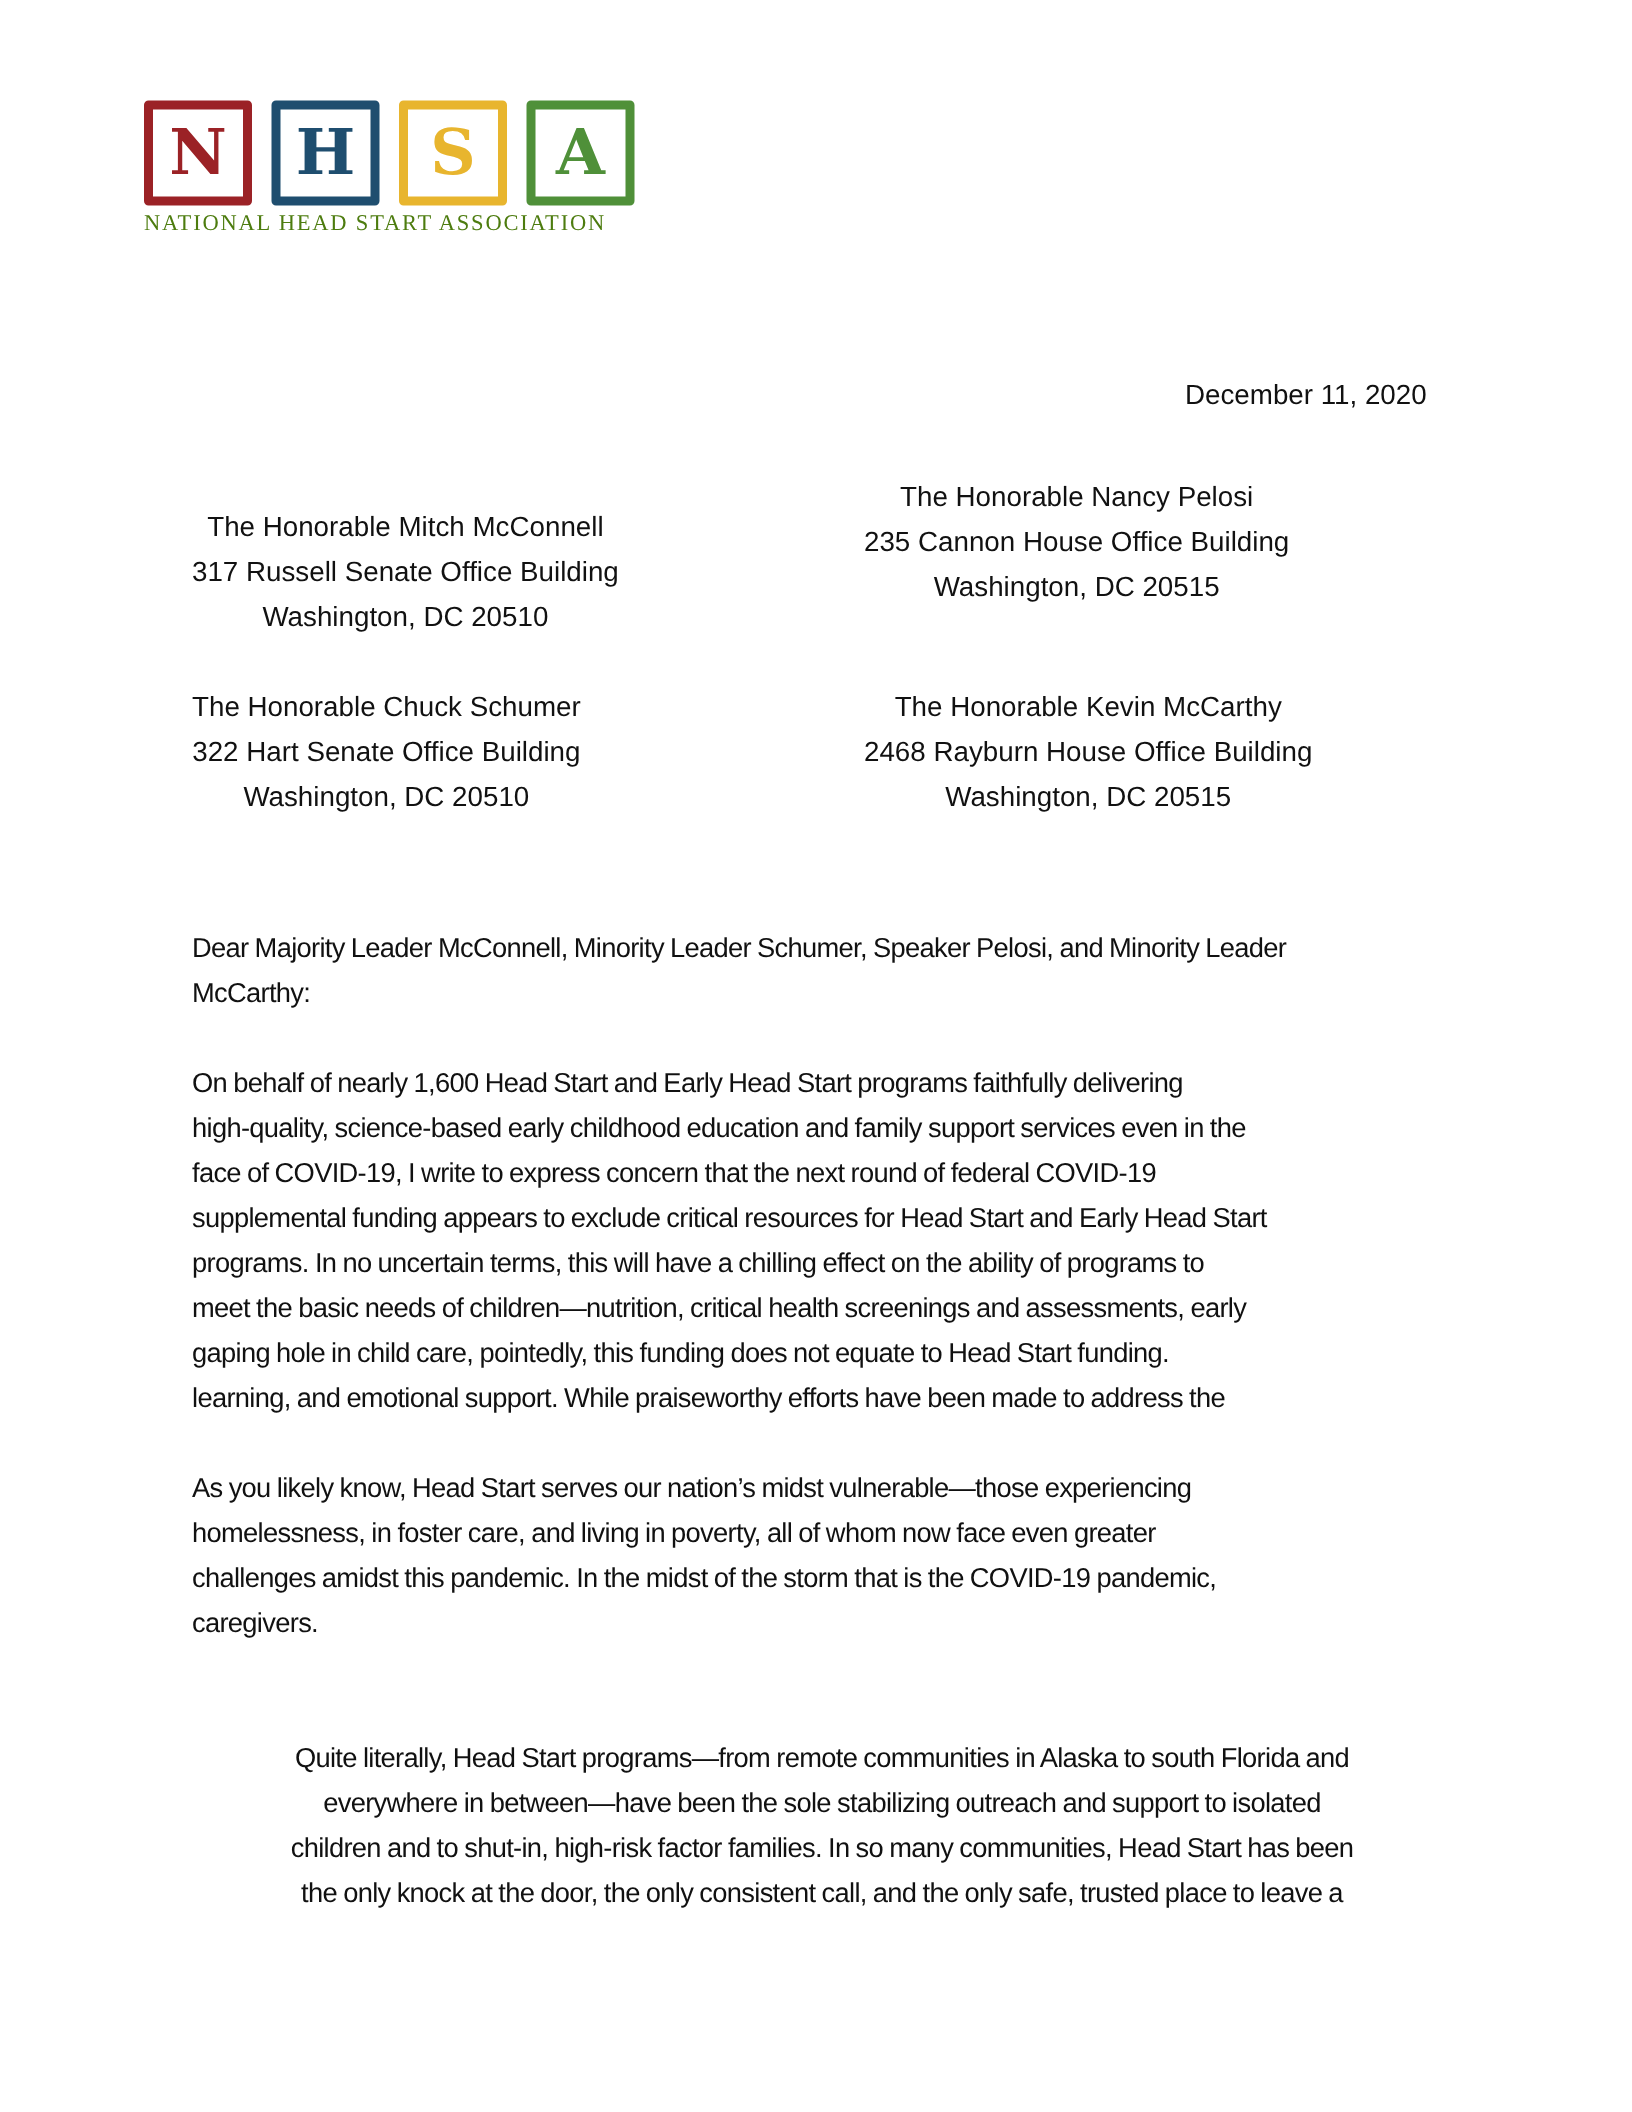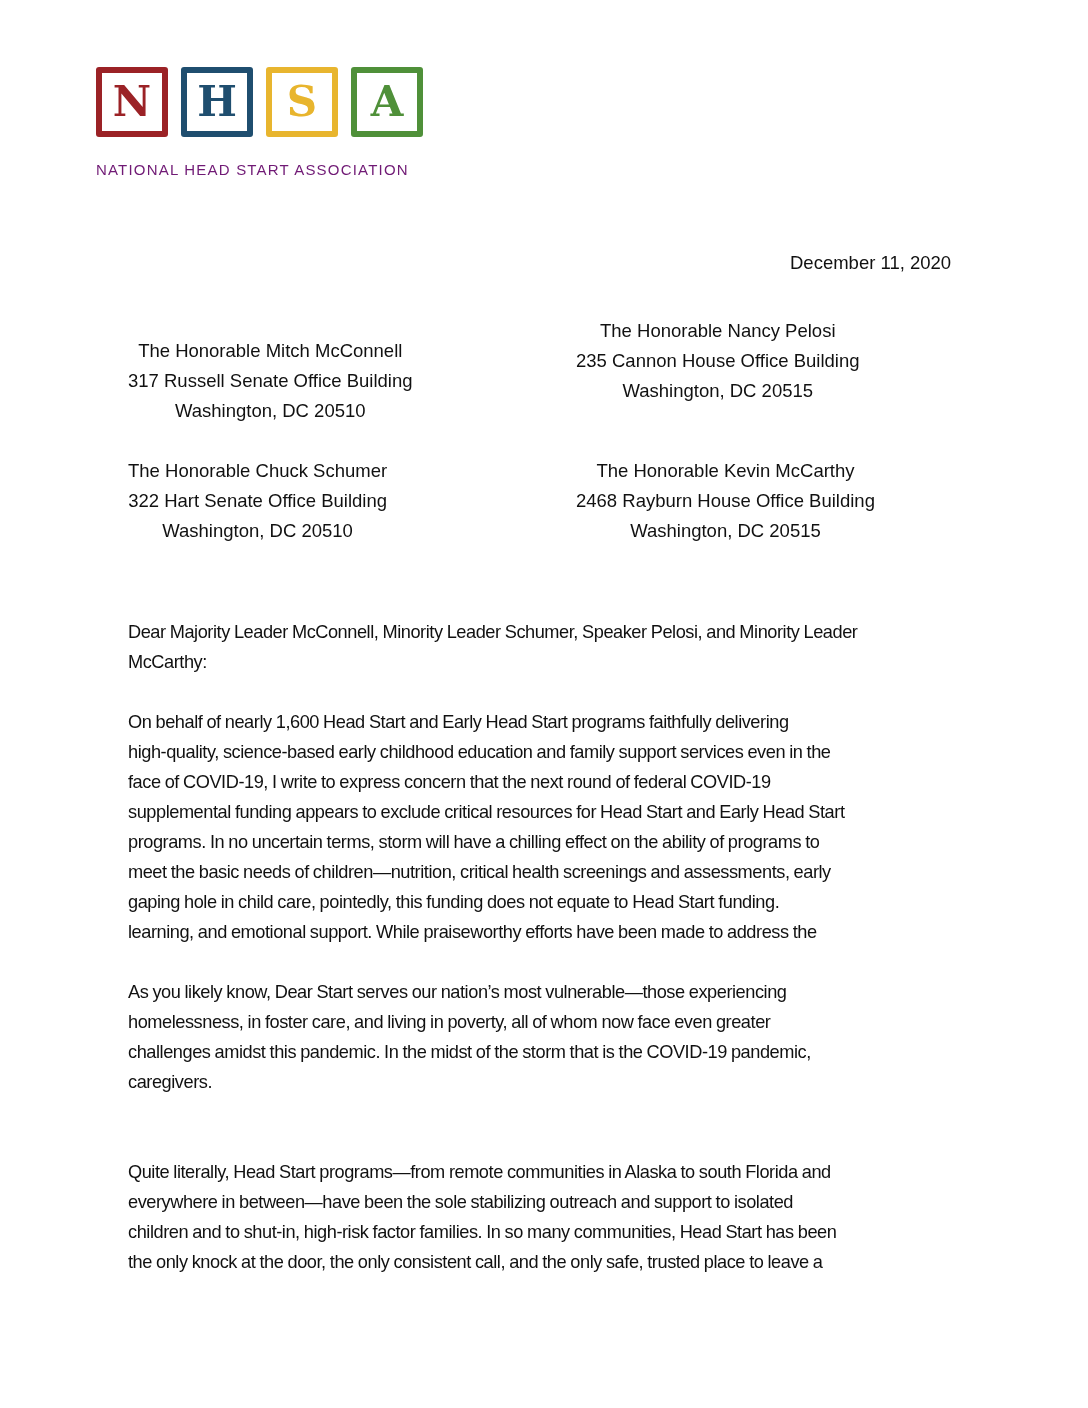--- a/index.html
+++ b/index.html
@@ -38,25 +38,25 @@
     border-radius: 3px;
     display: flex;
     align-items: center;
     justify-content: center;
     font-family: "DejaVu Serif", "Liberation Serif", serif;
     font-weight: bold;
     font-size: 42px;
     line-height: 1;
   }
   .logo-tagline {
-    margin-top: 24px;
-    font-family: Liberation Sans, sans-serif;
+    margin-top: 4px;
+    font-family: Liberation Serif, serif;
     font-size: 15px;
     letter-spacing: 1.2px;
-    color: #701a75;
+    color: #4d7c0f;
     white-space: nowrap;
   }
   
   .txt {
     position: absolute;
     font-family: "Liberation Sans", "DejaVu Sans", sans-serif;
     font-size: 18.5px;
     line-height: 30px;
     color: #111111;
     white-space: nowrap;
@@ -84,21 +84,21 @@
     display: block;
     height: 30px;
     white-space: nowrap;
     font-size: 18.2px;
     letter-spacing: -0.45px;
     word-spacing: -0.5px;
   }
   .salutation { top: 597px; }
   .p1 { top: 687px; }
   .p2 { top: 957px; }
-  .p3 { top: 1137px; }
+  .p3 { top: 1137px; text-align: center; }
 </style>
 </head>
 <body>
 
 <div class="page">
 
   <div class="logo">
     <div class="logo-boxes">
       <div class="logo-box" style="border-color:#9b2226;color:#9b2226;">
         <span>N</span>
@@ -142,28 +142,28 @@
   <div class="txt para salutation">
     <span class="line">Dear Majority Leader McConnell, Minority Leader Schumer, Speaker Pelosi, and Minority Leader</span>
     <span class="line">McCarthy:</span>
   </div>
 
   <div class="txt para p1">
     <span class="line">On behalf of nearly 1,600 Head Start and Early Head Start programs faithfully delivering</span>
     <span class="line">high-quality, science-based early childhood education and family support services even in the</span>
     <span class="line">face of COVID-19, I write to express concern that the next round of federal COVID-19</span>
     <span class="line">supplemental funding appears to exclude critical resources for Head Start and Early Head Start</span>
-    <span class="line">programs.  In no uncertain terms, storm will have a chilling effect on the ability of programs to</span>
+    <span class="line">programs.  In no uncertain terms, this will have a chilling effect on the ability of programs to</span>
     <span class="line">meet the basic needs of children—nutrition, critical health screenings and assessments, early</span>
     <span class="line">gaping hole in child care, pointedly, this funding does not equate to Head Start funding.</span>
     <span class="line">learning, and emotional support.  While praiseworthy efforts have been made to address the</span>
   </div>
 
   <div class="txt para p2">
-    <span class="line">As you likely know, Dear Start serves our nation’s most vulnerable—those experiencing</span>
+    <span class="line">As you likely know, Head Start serves our nation’s midst vulnerable—those experiencing</span>
     <span class="line">homelessness, in foster care, and living in poverty, all of whom now face even greater</span>
     <span class="line">challenges amidst this pandemic.  In the midst of the storm that is the COVID-19 pandemic,</span>
     <span class="line">caregivers.</span>
   </div>
 
   <div class="txt para p3">
     <span class="line">Quite literally, Head Start programs—from remote communities in Alaska to south Florida and</span>
     <span class="line">everywhere in between—have been the sole stabilizing outreach and support to isolated</span>
     <span class="line">children and to shut-in, high-risk factor families.  In so many communities, Head Start has been</span>
     <span class="line">the only knock at the door, the only consistent call, and the only safe, trusted place to leave a</span>

